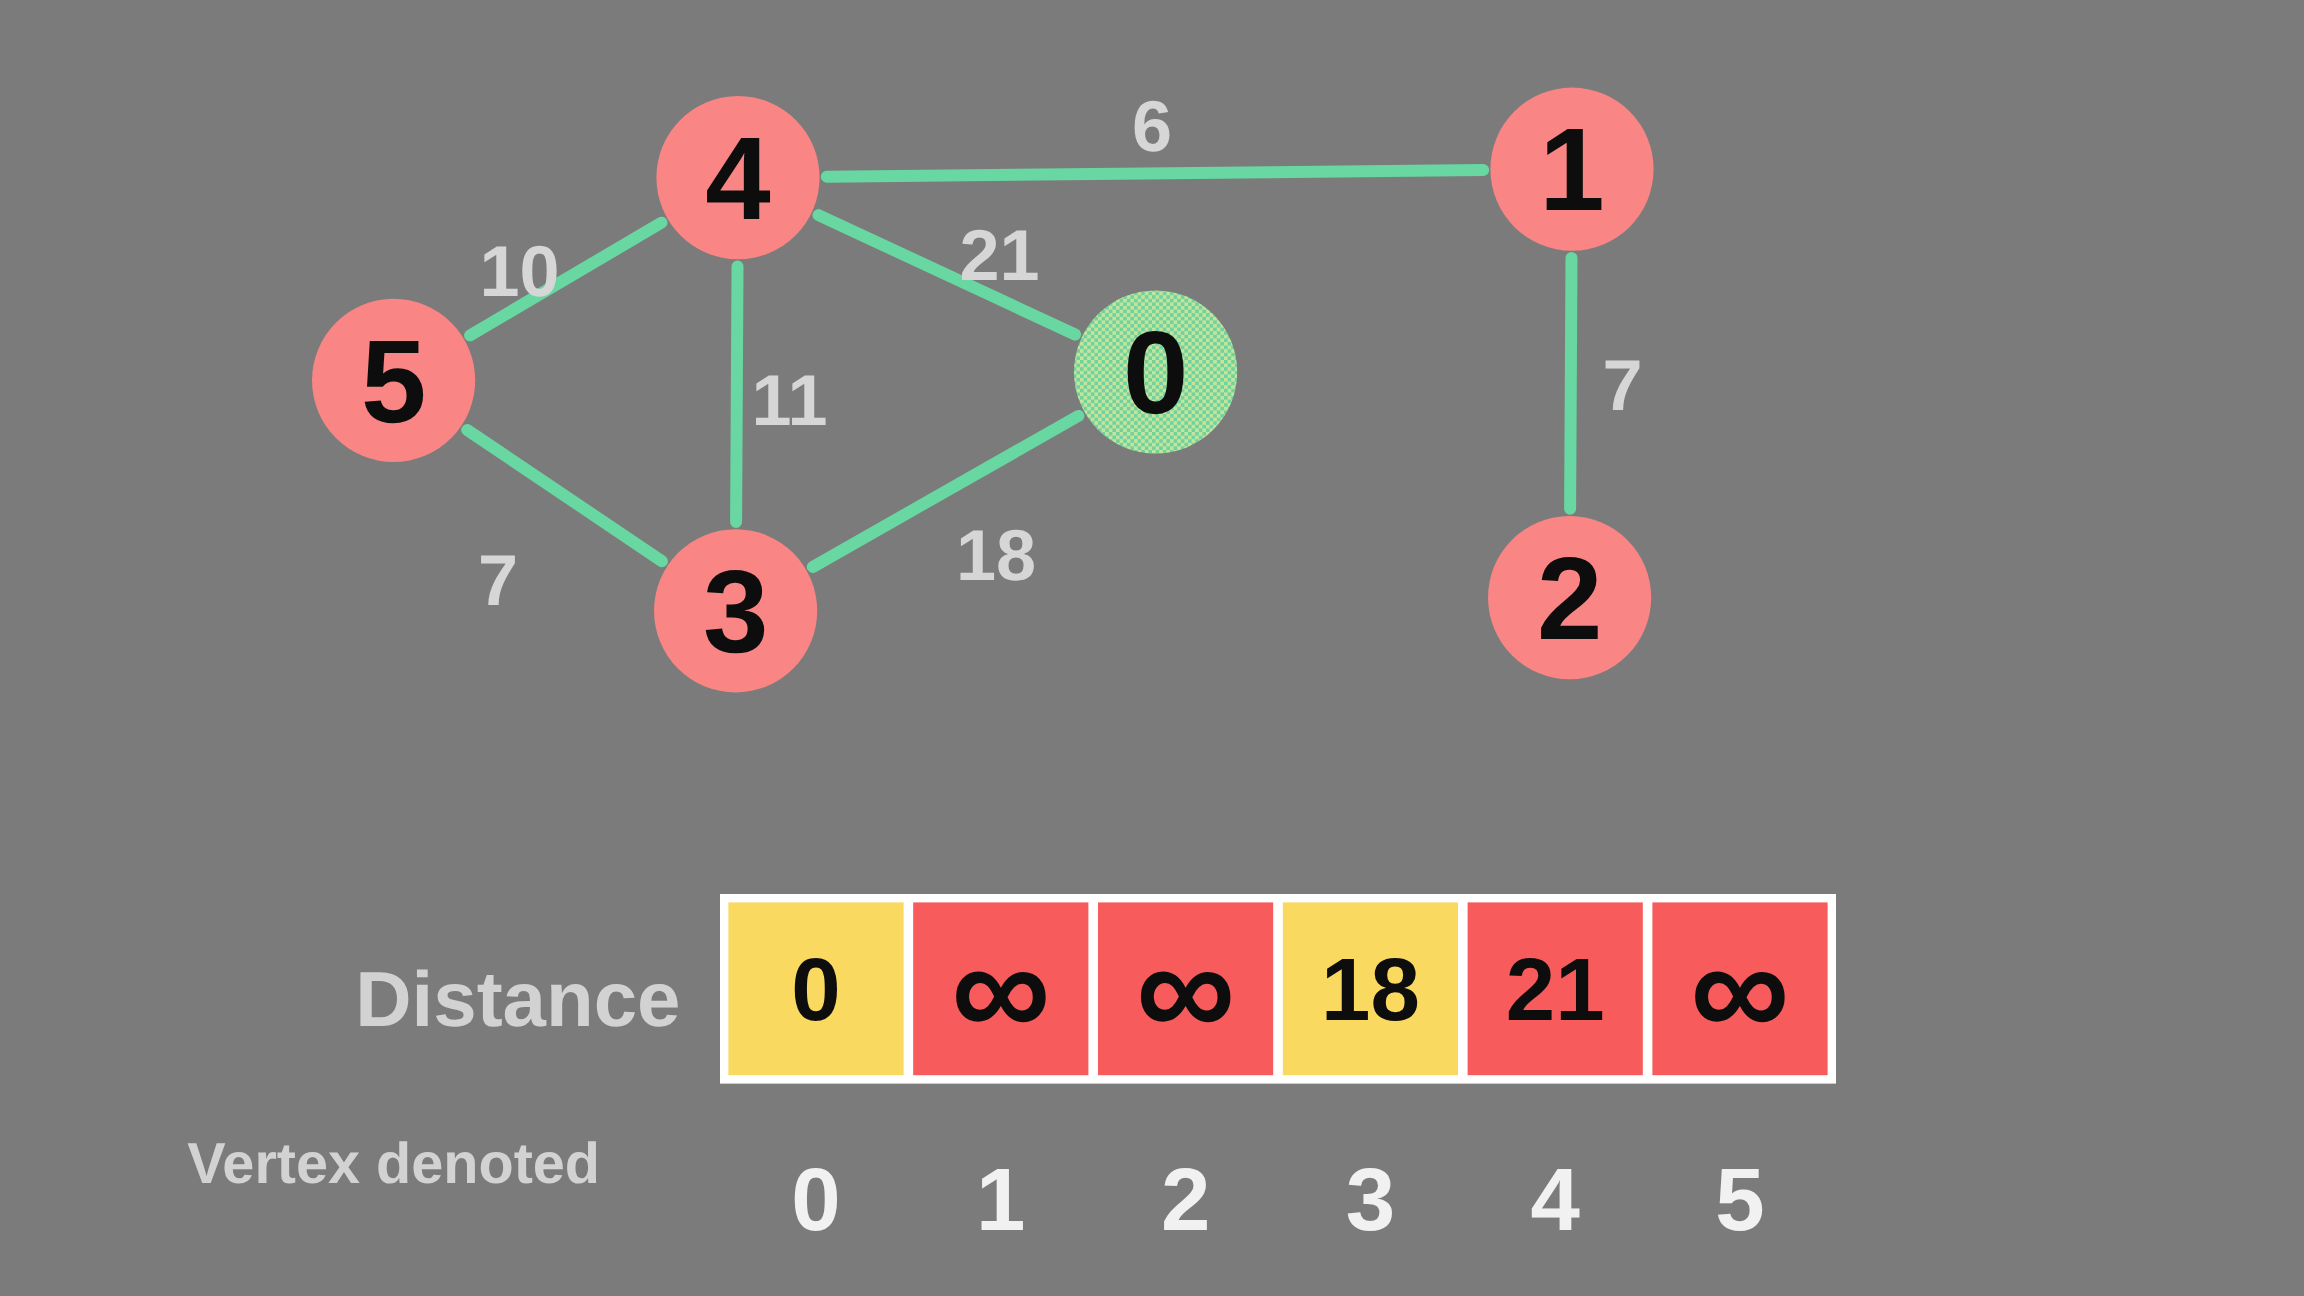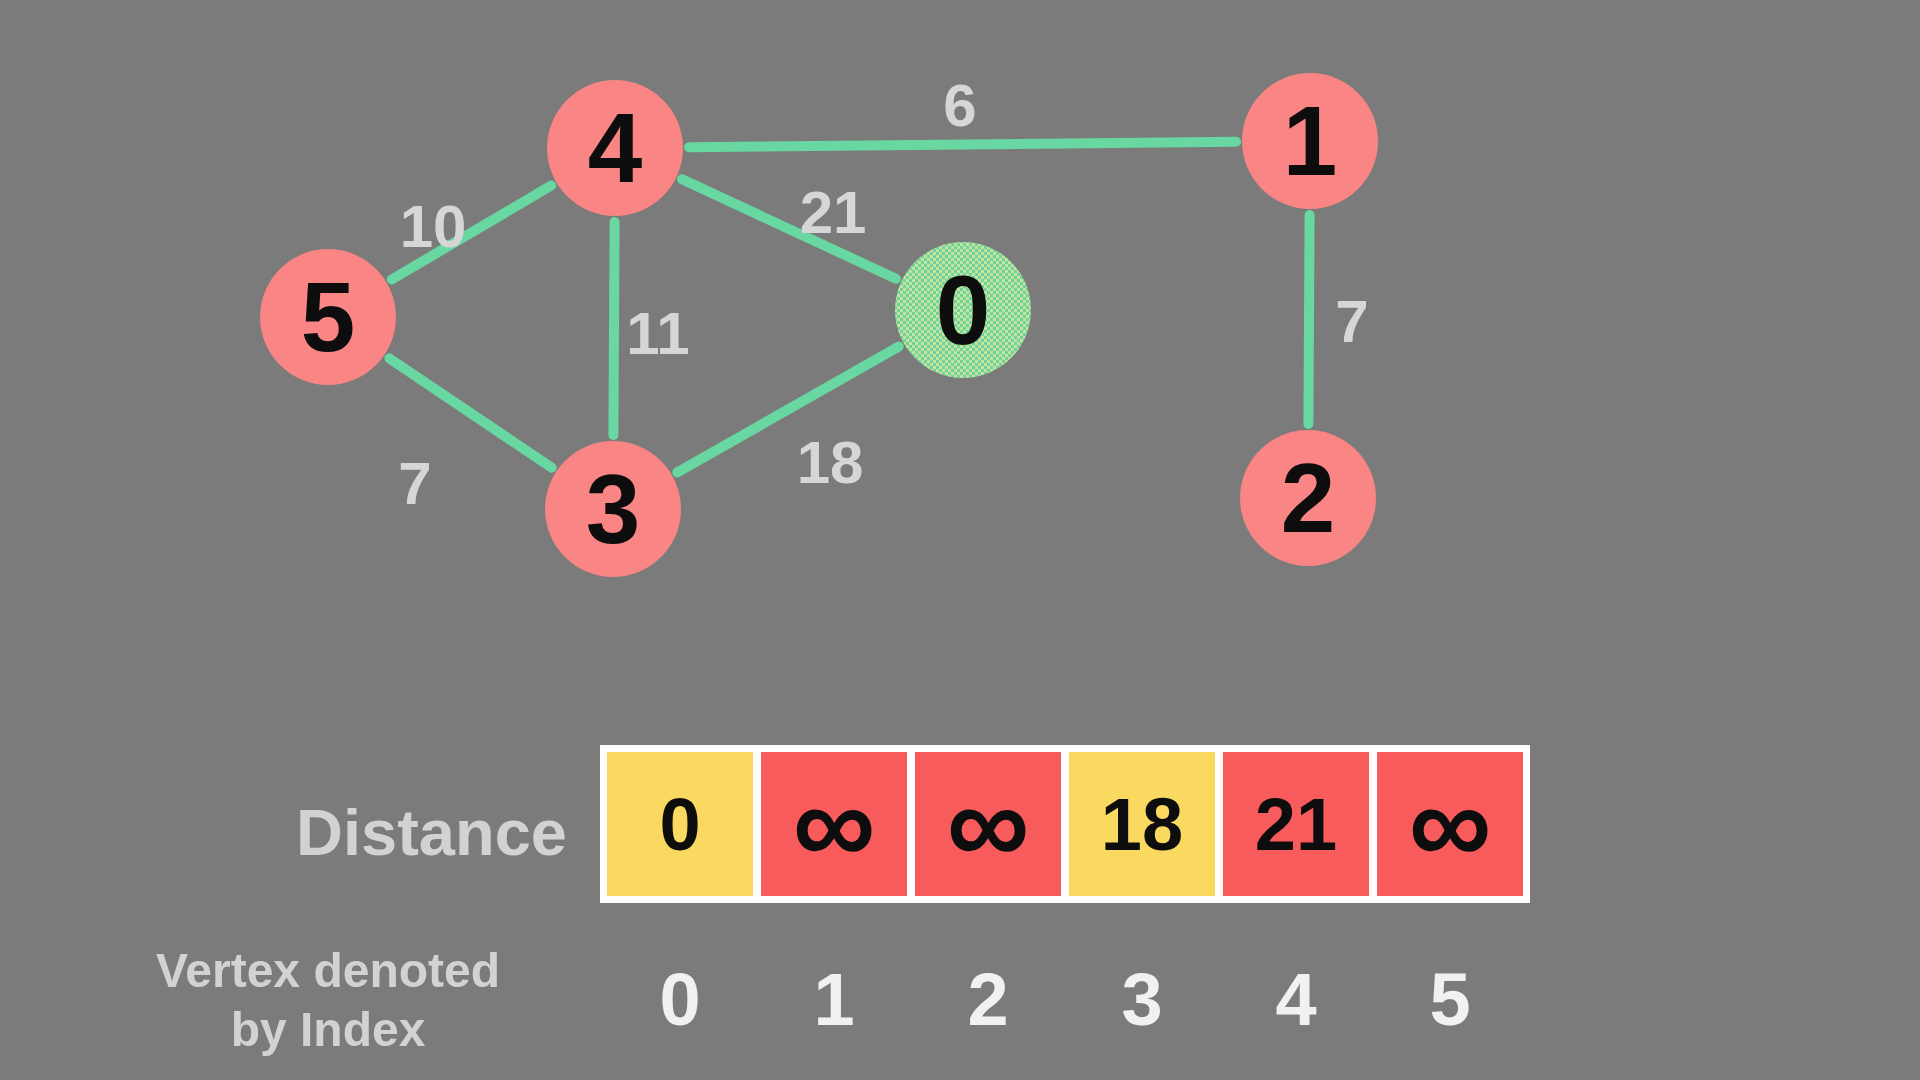--- a/index.html
+++ b/index.html
@@ -145,21 +145,20 @@
     <div class="cell" style="background: rgb(249, 217, 95);">0</div>
     <div class="cell inf" style="background: rgb(247, 91, 91);">∞</div>
     <div class="cell inf" style="background: rgb(247, 91, 91);">∞</div>
     <div class="cell" style="background: rgb(249, 217, 95);">18</div>
     <div class="cell" style="background: rgb(247, 91, 91);">21</div>
     <div class="cell inf" style="background: rgb(247, 91, 91);">∞</div>
   </div>
 
   <div class="index-caption">
     <div>Vertex denoted</div>
-    <div>by Index</div>
   </div>
 
   <div class="index-row">
     <div class="idx">0</div>
     <div class="idx">1</div>
     <div class="idx">2</div>
     <div class="idx">3</div>
     <div class="idx">4</div>
     <div class="idx">5</div>
   </div>

